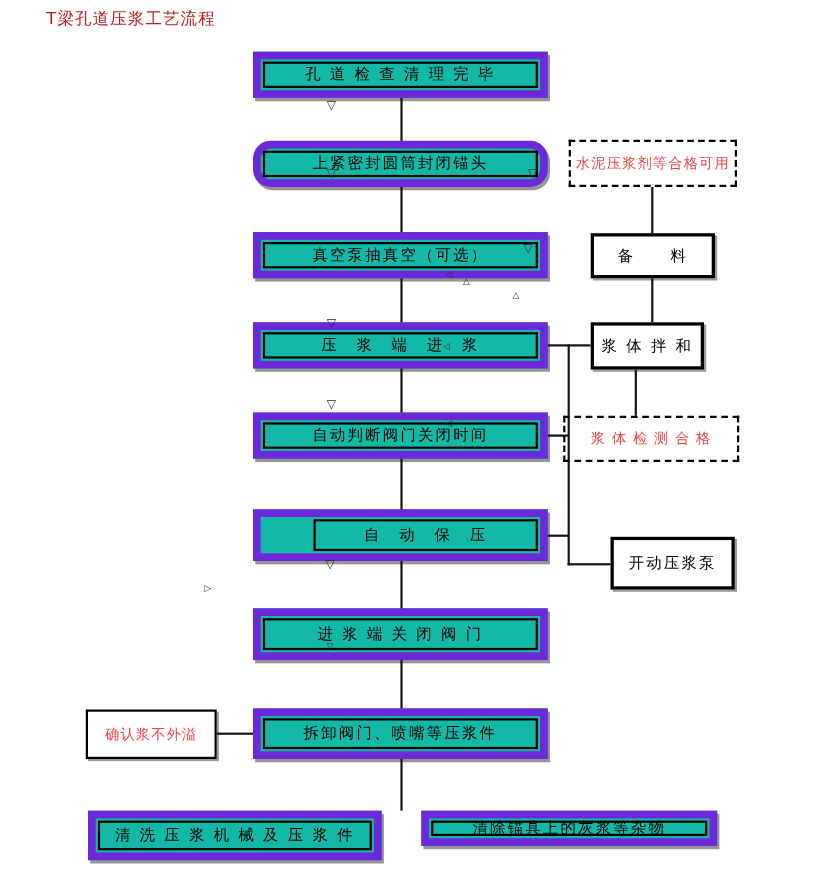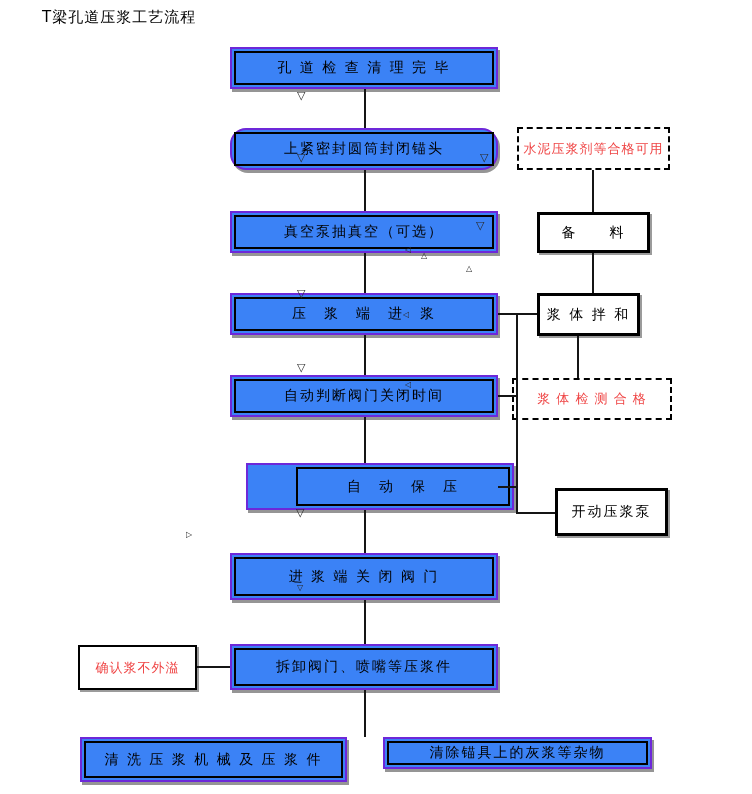--- a/index.html
+++ b/index.html
@@ -2,26 +2,26 @@
 <html><head>
 <meta charset="utf-8">
 <style>
   * { margin:0; padding:0; box-sizing:border-box; }
   body { background:#fff; font-family:"DejaVu Sans","Liberation Sans",sans-serif; }
   .canvas {
     position:relative; width:752px; height:794px; background:#ffffff;
     color:#000; overflow:hidden;
   }
   .title {
-    position:absolute; font-size:15px; letter-spacing:1px; color:#000000;
+    position:absolute; font-size:15px; letter-spacing:1px; color:#b91c1c;
     font-weight:normal;
   }
   
   .box-main {
-    position:absolute; background:#3b82f6; border:2px solid #6d28d9; padding:2px;
+    position:absolute; background:#14b8a6; border:7px solid #6d28d9; padding:2px;
     box-shadow:2px 3px 0 rgba(130,130,130,.85);
   }
   .box-main .inner {
     width:100%; height:100%; border:2px solid #000;
     display:flex; align-items:center; justify-content:center;
   }
   .box-side {
     position:absolute; background:#fff; border:3px solid #000;
     display:flex; align-items:center; justify-content:center;
     box-shadow:2px 2px 0 rgba(130,130,130,.8);
@@ -76,21 +76,21 @@
       <span class="lbl">自动判断阀门关闭时间</span>
     </div>
   </div>
 
   <div class="box-main" style="left:230px; top:293px; width:268px; height:42px;">
     <div class="inner">
       <span class="lbl">压　浆　端　进　浆</span>
     </div>
   </div>
 
-  <div class="box-main" style="left:246px; top:463px; width:268px; height:47px;padding-left:48px;">
+  <div class="box-main" style="left:230px; top:463px; width:268px; height:47px;padding-left:48px;">
     <div class="inner">
       <span class="lbl">自　动　保　压</span>
     </div>
   </div>
 
   <div class="box-main" style="left:230px; top:553px; width:268px; height:47px;">
     <div class="inner">
       <span class="lbl">进 浆 端 关 闭 阀 门</span>
     </div>
   </div>

